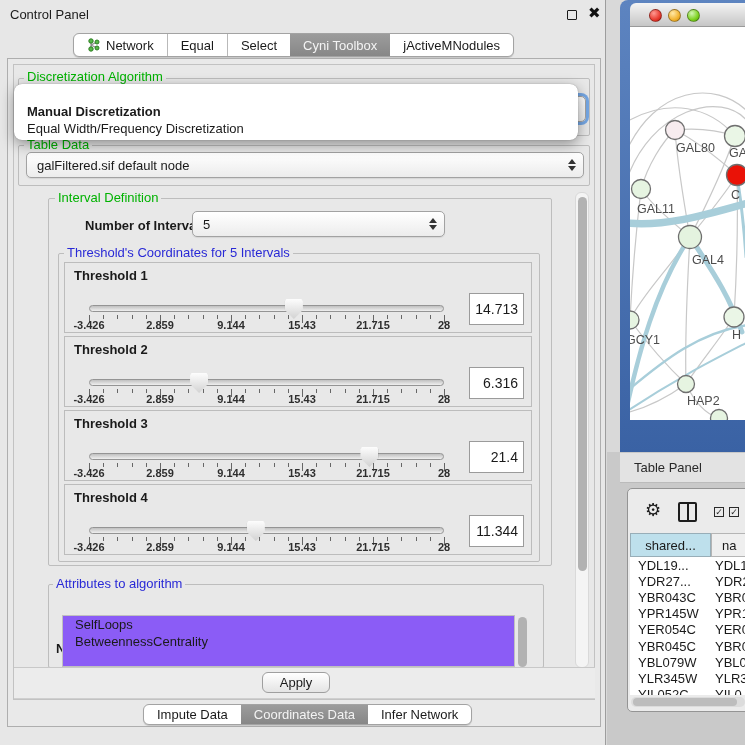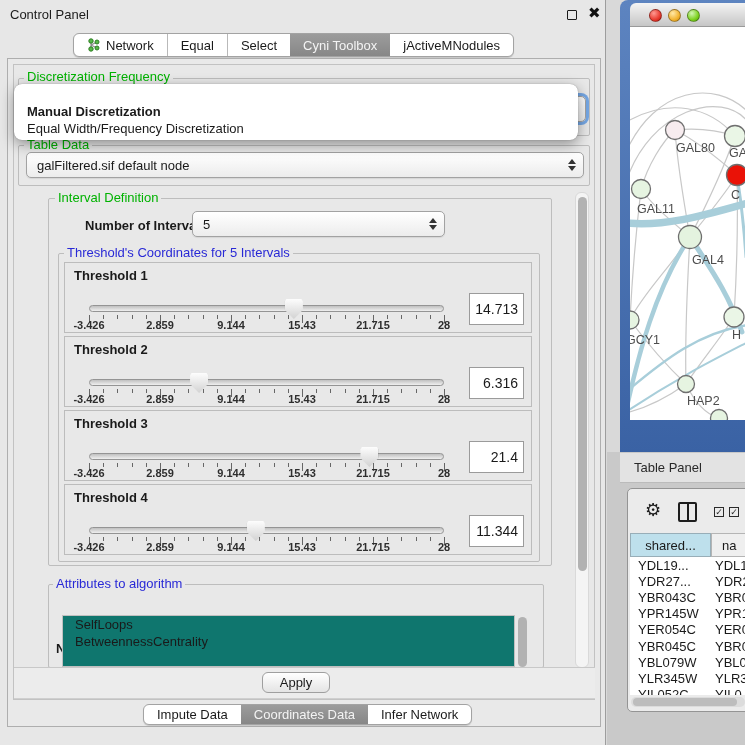--- a/index.html
+++ b/index.html
@@ -53,21 +53,21 @@
   .thr-thumb{position:absolute;top:36px;width:18px;height:20px;
              background:linear-gradient(#fdfdfd,#d2d2d2);
              clip-path:polygon(8% 0%,92% 0%,100% 12%,100% 55%,50% 100%,0% 55%,0% 12%);
              filter:drop-shadow(0 0 1px #777);}
   .tick{position:absolute;width:1px;background:#666;}
   .scale-lab{position:absolute;top:56px;transform:translateX(-50%);font-size:11px;font-weight:bold;color:#2e2e2e;}
   .thr-value{position:absolute;left:404px;top:30px;width:55px;height:32px;background:#fff;border:1px solid #9b9b9b;
              display:flex;align-items:center;justify-content:flex-end;padding:0 5px;font-size:14px;}
 
   
-  .attr-list{background:#0f766e;border:1px solid #c0c0c0;overflow:hidden;}
+  .attr-list{background:#8b5cf6;border:1px solid #c0c0c0;overflow:hidden;}
   .attr-row{padding-left:12px;line-height:17px;white-space:nowrap;}
   .vscroll-thumb{background:#b2b2b2;border-radius:5px;}
   .scroll-track{background:#f4f4f4;border:1px solid #d9d9d9;border-radius:6px;}
 
   .apply-strip{left:14px;top:667px;width:581px;height:32px;background:#ececec;border-top:1px solid #c8c8c8;border-bottom:1px solid #cfcfcf;}
   .apply-btn{left:262px;top:672px;width:68px;height:21px;background:linear-gradient(#ffffff,#e4e4e4);
              border:1px solid #9f9f9f;border-radius:6px;text-align:center;line-height:19px;}
 
   .bottom-tabbar{left:143px;top:704px;height:21px;display:flex;background:#fff;border:1px solid #a3a3a3;
                  border-radius:6px;overflow:hidden;box-shadow:0 1px 1px rgba(0,0,0,.15);}
@@ -139,21 +139,21 @@
         </div>
         <div class="tab">
           <span>jActiveMNodules</span>
         </div>
       </div>
 
     <div class="abs outer-panel"></div>
     <div class="abs inner-panel"></div>
 
     <div class="abs group" style="left:18px;top:78px;width:572px;height:58px;"></div>
-    <span class="gtitle green" style="left:24px;top:70px;">Discretization Frequency</span>
+    <span class="gtitle green" style="left:24px;top:70px;">Discretization Algorithm</span>
     <div class="abs combo focus-ring" style="left:26px;top:96px;width:560px;height:26px;">
       <span class="val"></span>
       <span class="stepper">
           <span class="up"></span>
           <span class="dn"></span>
         </span>
     </div>
 
     <div class="abs group" style="left:18px;top:145px;width:572px;height:41px;"></div>
     <span class="gtitle green" style="left:24px;top:138px;">Table Data</span>

